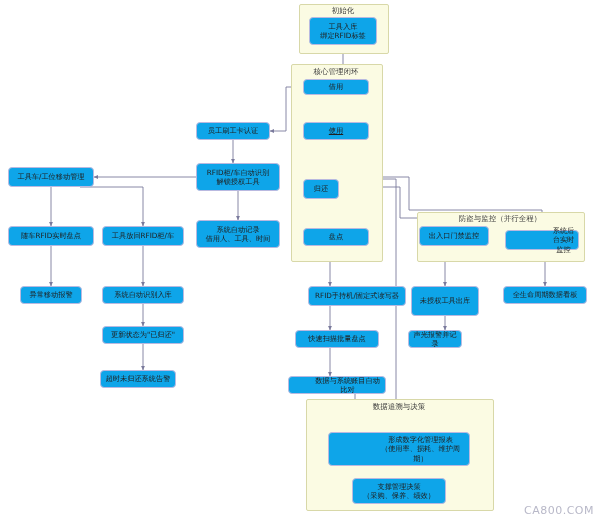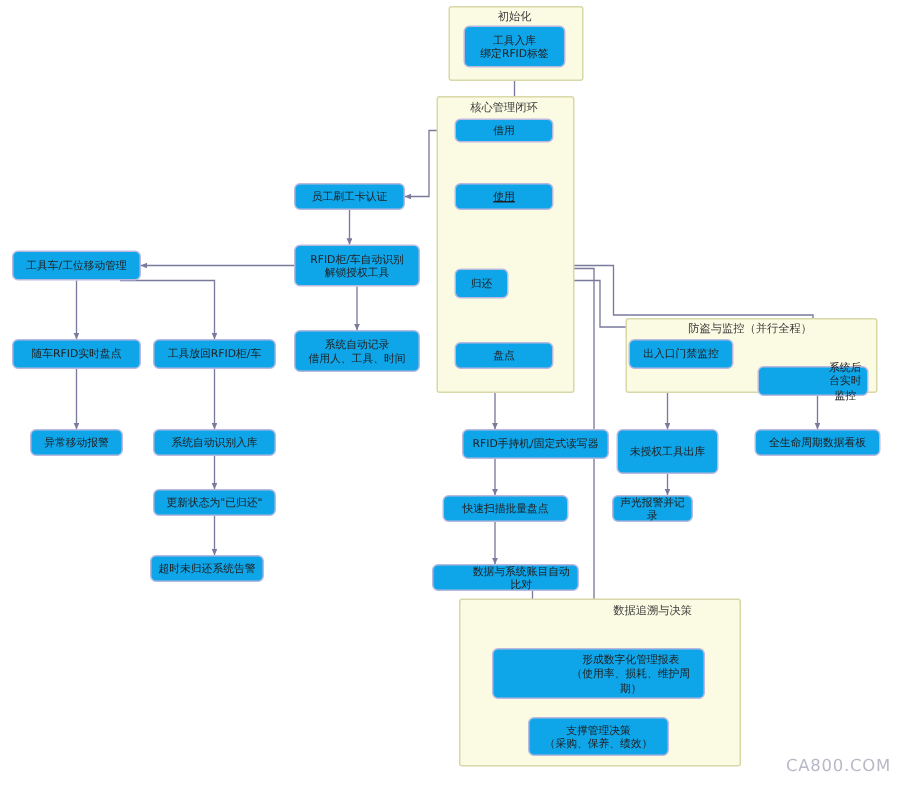--- a/index.html
+++ b/index.html
@@ -136,21 +136,21 @@
   <div class="group-box" style="left:299px;top:4px;width:88px;height:48px;"></div>
   <div class="group-label" style="left:299px;top:6px;width:88px;">初始化</div>
 
   <div class="group-box" style="left:291px;top:64px;width:90px;height:196px;"></div>
   <div class="group-label" style="left:291px;top:67px;width:90px;">核心管理闭环</div>
 
   <div class="group-box" style="left:417px;top:212px;width:166px;height:48px;"></div>
   <div class="group-label" style="left:417px;top:214px;width:166px;">防盗与监控（并行全程）</div>
 
   <div class="group-box" style="left:306px;top:399px;width:186px;height:110px;"></div>
-  <div class="group-label" style="left:306px;top:402px;width:186px;margin-left:36px;">数据追溯与决策</div>
+  <div class="group-label" style="left:306px;top:402px;width:186px;">数据追溯与决策</div>
 
   <div class="node" style="left:309px;top:17px;width:68px;height:28px;">工具入库
 绑定RFID标签</div>
 
   <div class="node" style="left:303px;top:79px;width:66px;height:16px;">借用</div>
 
   <div class="node" style="left:196px;top:122px;width:74px;height:18px;">员工刷工卡认证</div>
 
   <div class="node" style="left:303px;top:122px;width:66px;height:18px;text-decoration:underline;">使用</div>
 
@@ -161,21 +161,21 @@
 
   <div class="node" style="left:8px;top:167px;width:86px;height:20px;">工具车/工位移动管理</div>
 
   <div class="node" style="left:196px;top:220px;width:84px;height:28px;">系统自动记录
 借用人、工具、时间</div>
 
   <div class="node" style="left:303px;top:228px;width:66px;height:18px;">盘点</div>
 
   <div class="node" style="left:419px;top:226px;width:70px;height:20px;">出入口门禁监控</div>
 
-  <div class="node" style="left:505px;top:244px;width:74px;height:20px;padding-left:46px;">系统后台实时监控</div>
+  <div class="node" style="left:505px;top:230px;width:74px;height:20px;padding-left:46px;">系统后台实时监控</div>
 
   <div class="node" style="left:8px;top:226px;width:86px;height:20px;">随车RFID实时盘点</div>
 
   <div class="node" style="left:102px;top:226px;width:82px;height:20px;">工具放回RFID柜/车</div>
 
   <div class="node" style="left:20px;top:286px;width:62px;height:18px;">异常移动报警</div>
 
   <div class="node" style="left:102px;top:286px;width:82px;height:18px;">系统自动识别入库</div>
 
   <div class="node" style="left:288px;top:286px;width:98px;height:20px;margin-left:20px;">RFID手持机/固定式读写器</div>

